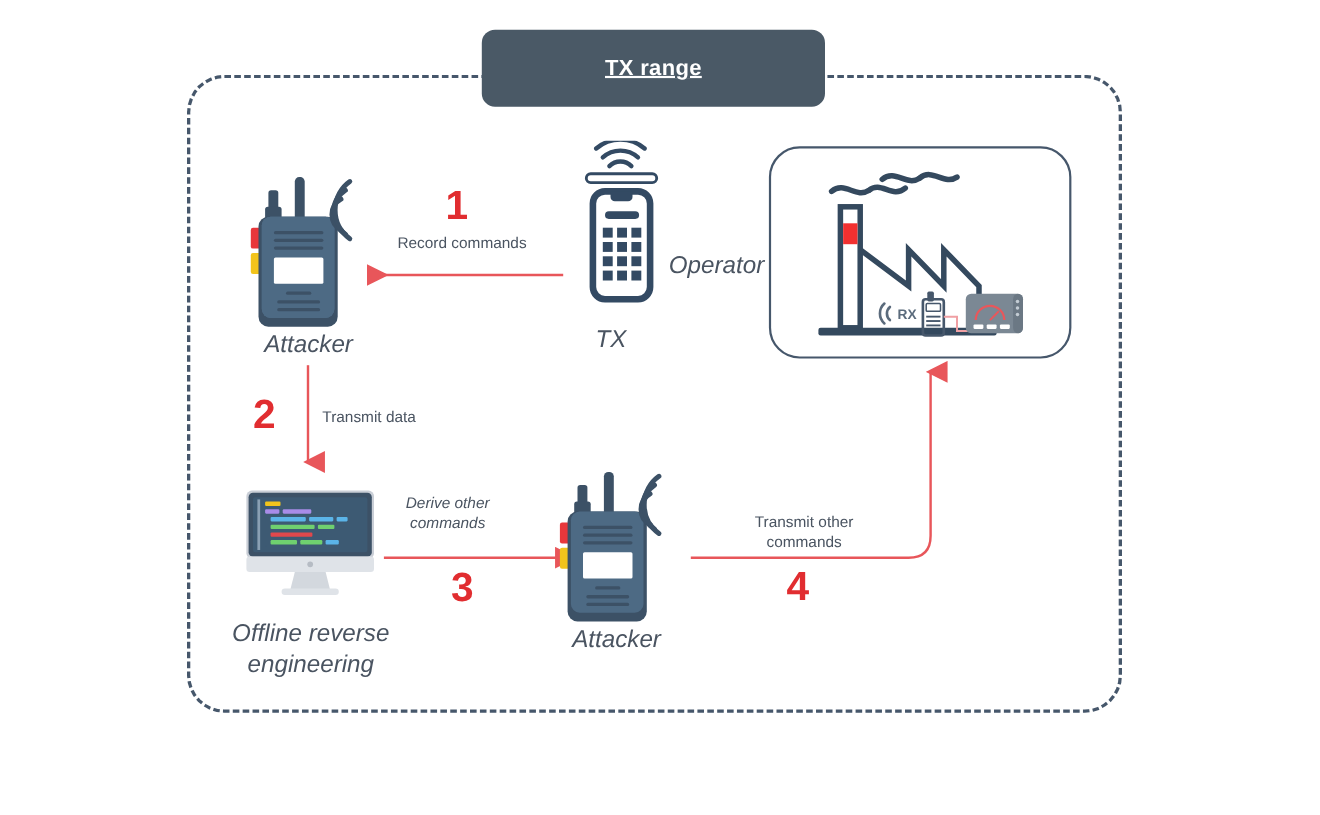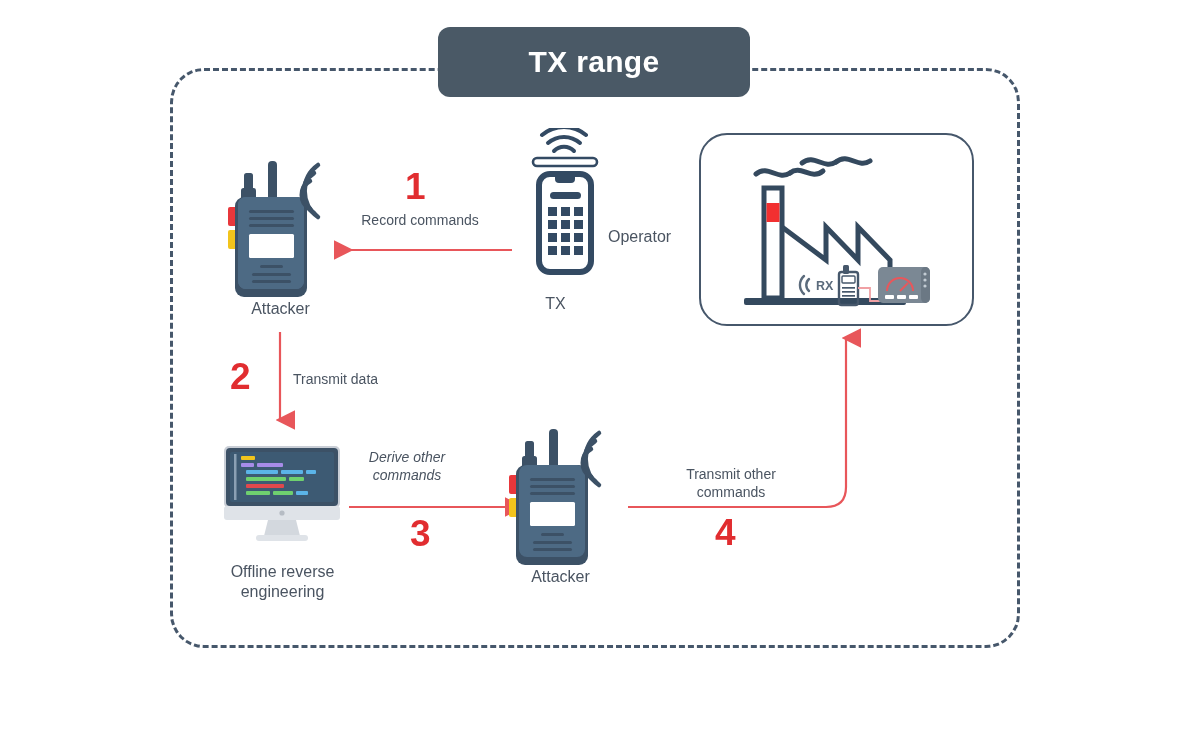--- a/index.html
+++ b/index.html
@@ -40,33 +40,35 @@
     width: 312px;
     height: 70px;
     background: #4a5966;
     border-radius: 12px;
     display: flex;
     align-items: center;
     justify-content: center;
   }
   .tx-range-pill .pill-label {
     color: #ffffff;
-    font-size: 30px;
+    font-size: 20px;
     font-weight: 600;
     letter-spacing: .3px;
+    text-decoration: underline;
   }
 
   
   .caption {
     position: absolute;
     color: #4a5461;
-    font-size: 16px;
+    font-size: 22px;
     text-align: center;
     line-height: 1.25;
     white-space: pre-line;
+    font-style: italic;
   }
   .step-num {
     position: absolute;
     color: #e12d30;
     font-size: 37px;
     font-weight: 700;
     line-height: 1;
   }
   .step-label {
     position: absolute;

